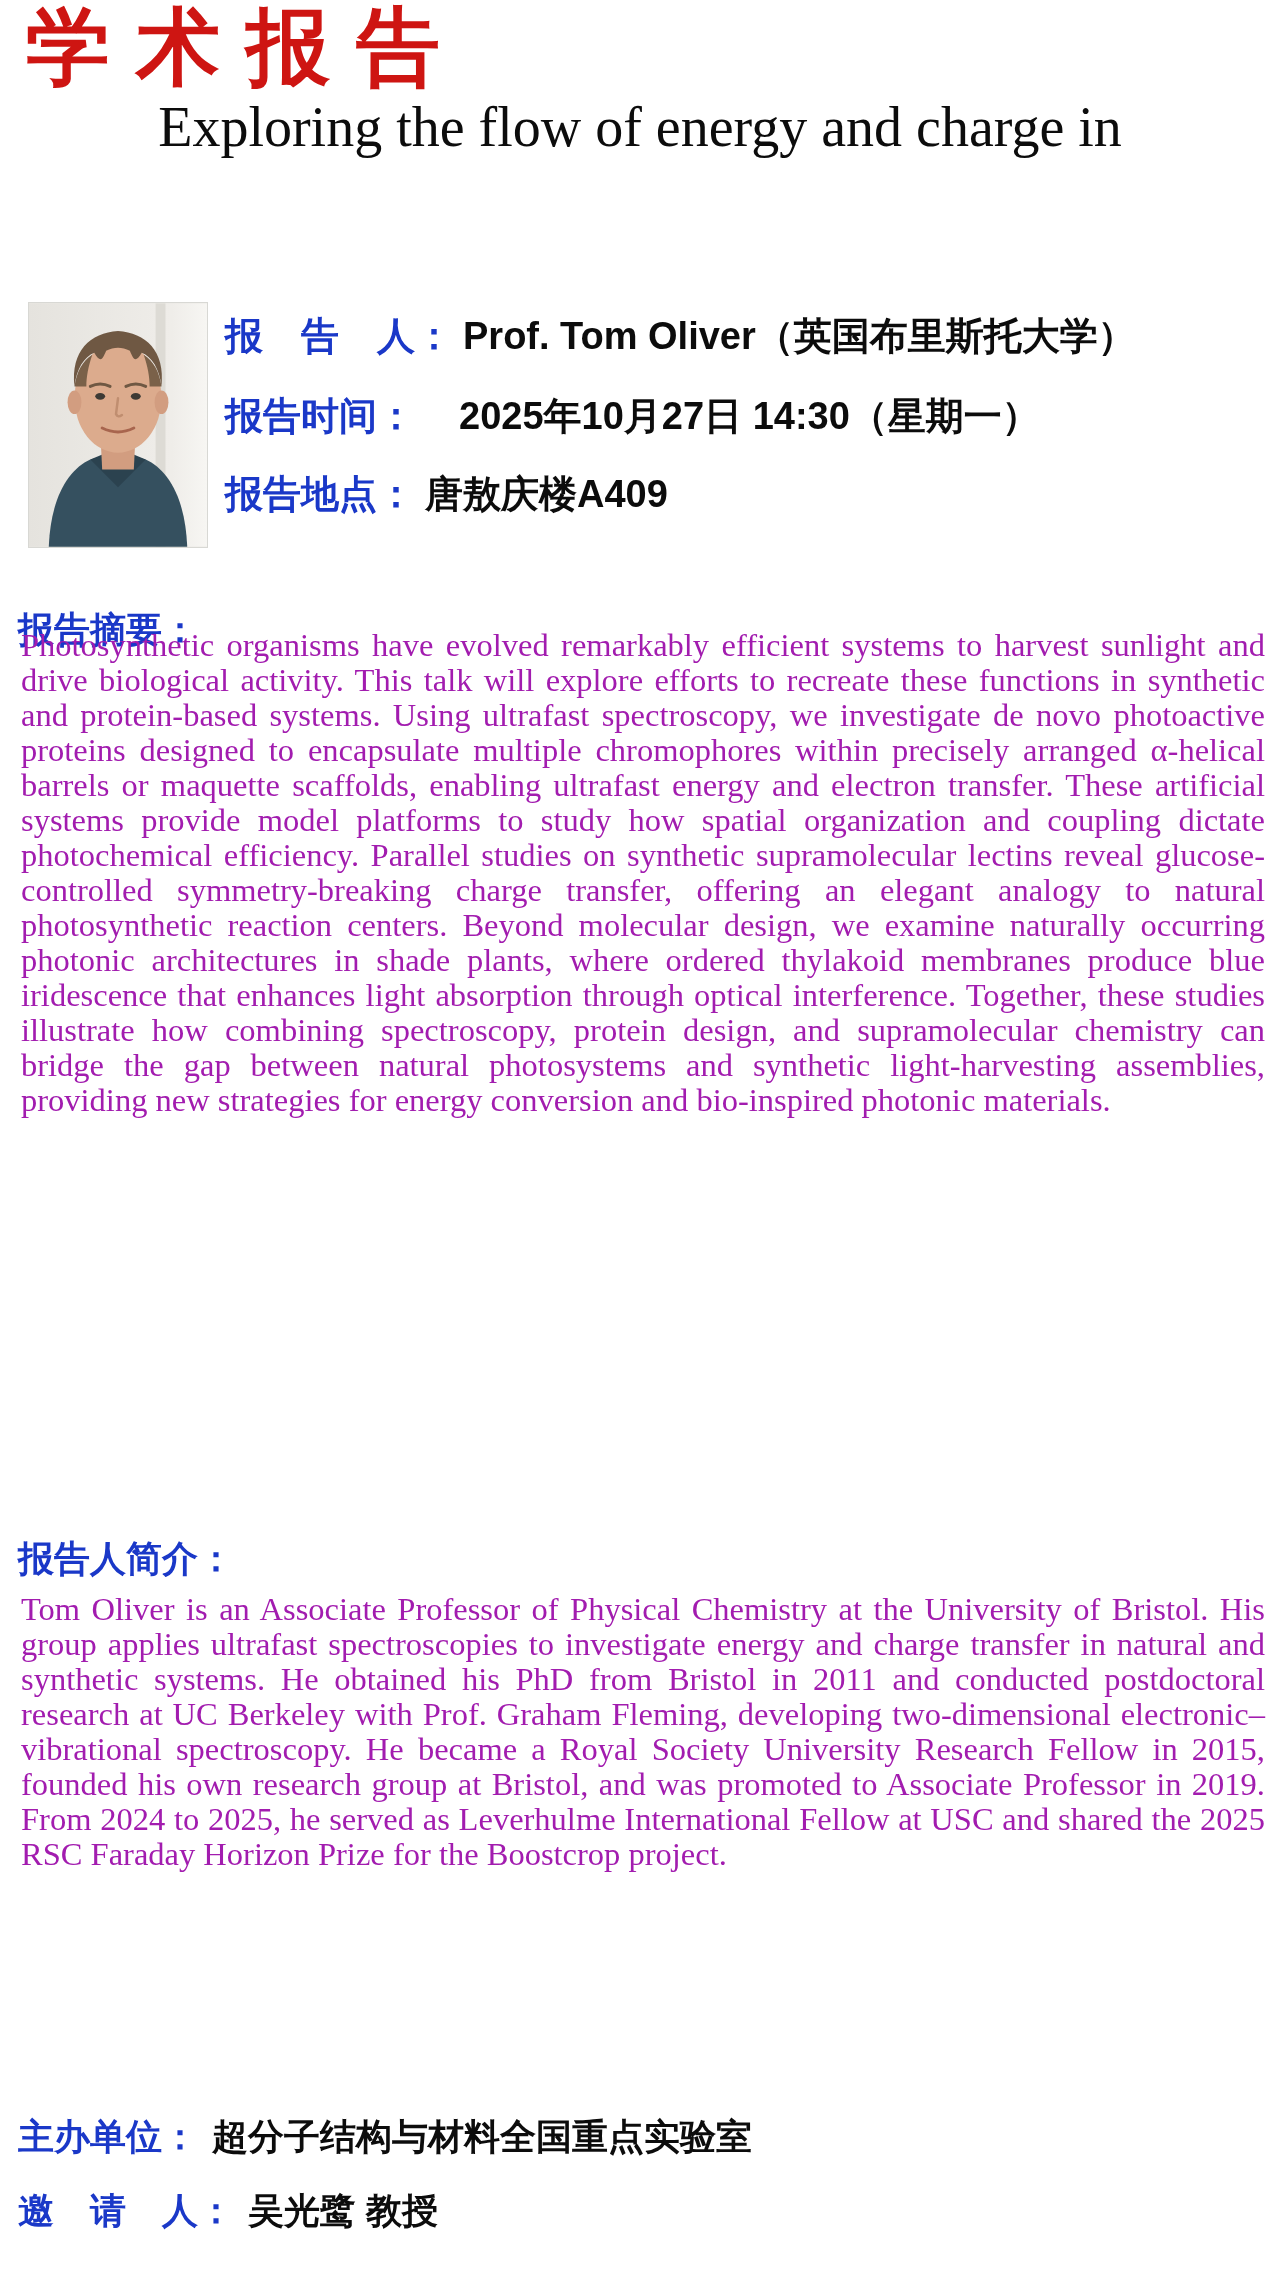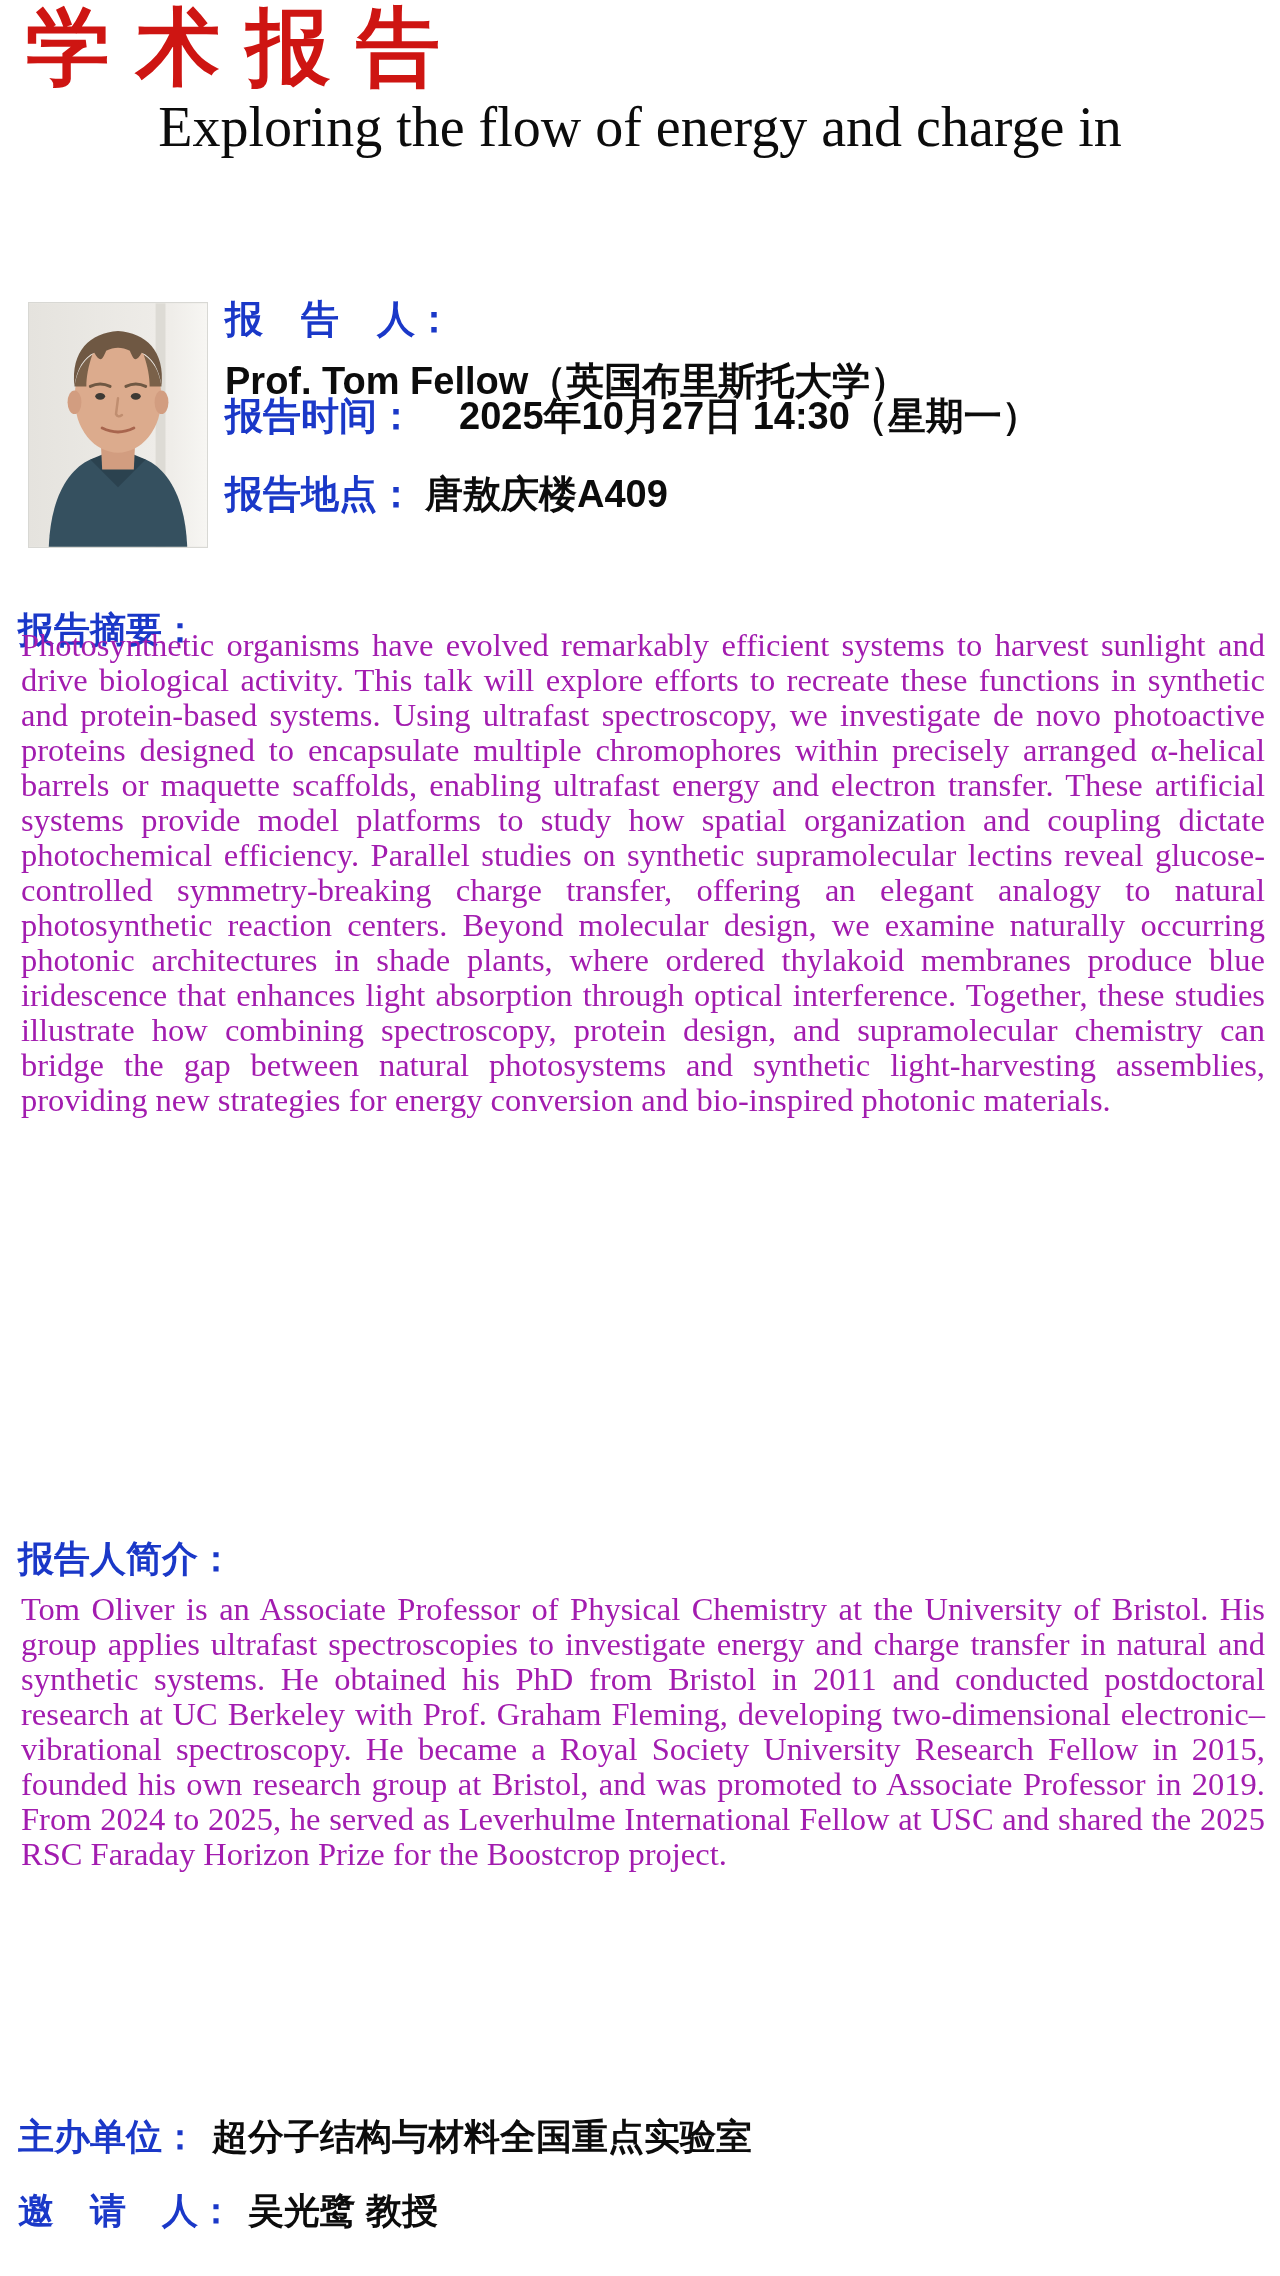--- a/index.html
+++ b/index.html
@@ -53,21 +53,21 @@
     position: absolute;
     left: 225px;
     display: flex;
     align-items: baseline;
     gap: 10px;
     font-weight: 700;
     font-size: 38px;
     line-height: 52px;
     white-space: nowrap;
   }
-  .row-speaker { top: 293px; flex-direction: column; }
+  .row-speaker { top: 310px; }
   .row-time    { top: 390px; gap: 44px; }
   .row-venue   { top: 468px; }
   .lbl  { color: #1a38c8; }
   .val  { color: #0c0c0c; }
   
   .sec-heading {
     position: absolute;
     left: 18px;
     color: #1a38c8;
     font-weight: 700;
@@ -148,21 +148,21 @@
       <ellipse cx="108" cy="94" rx="5" ry="3.4" fill="#3d3a35"></ellipse>
 
       <path d="M90,96 L88,112 Q90,116 94,113" stroke="#c08e70" stroke-width="2.5" fill="none" stroke-linecap="round"></path>
 
       <path d="M74,126 Q90,134 106,126" stroke="#a8654e" stroke-width="3" fill="none" stroke-linecap="round"></path>
     </svg>
   </div>
 
   <div class="info-row row-speaker">
     <span class="lbl">报　告　人：</span>
-    <span class="val">Prof. Tom Fellow（英国布里斯托大学）</span>
+    <span class="val">Prof. Tom Oliver（英国布里斯托大学）</span>
   </div>
 
   <div class="info-row row-time">
     <span class="lbl">报告时间：</span>
     <span class="val">2025年10月27日 14:30（星期一）</span>
   </div>
 
   <div class="info-row row-venue">
     <span class="lbl">报告地点：</span>
     <span class="val">唐敖庆楼A409</span>

